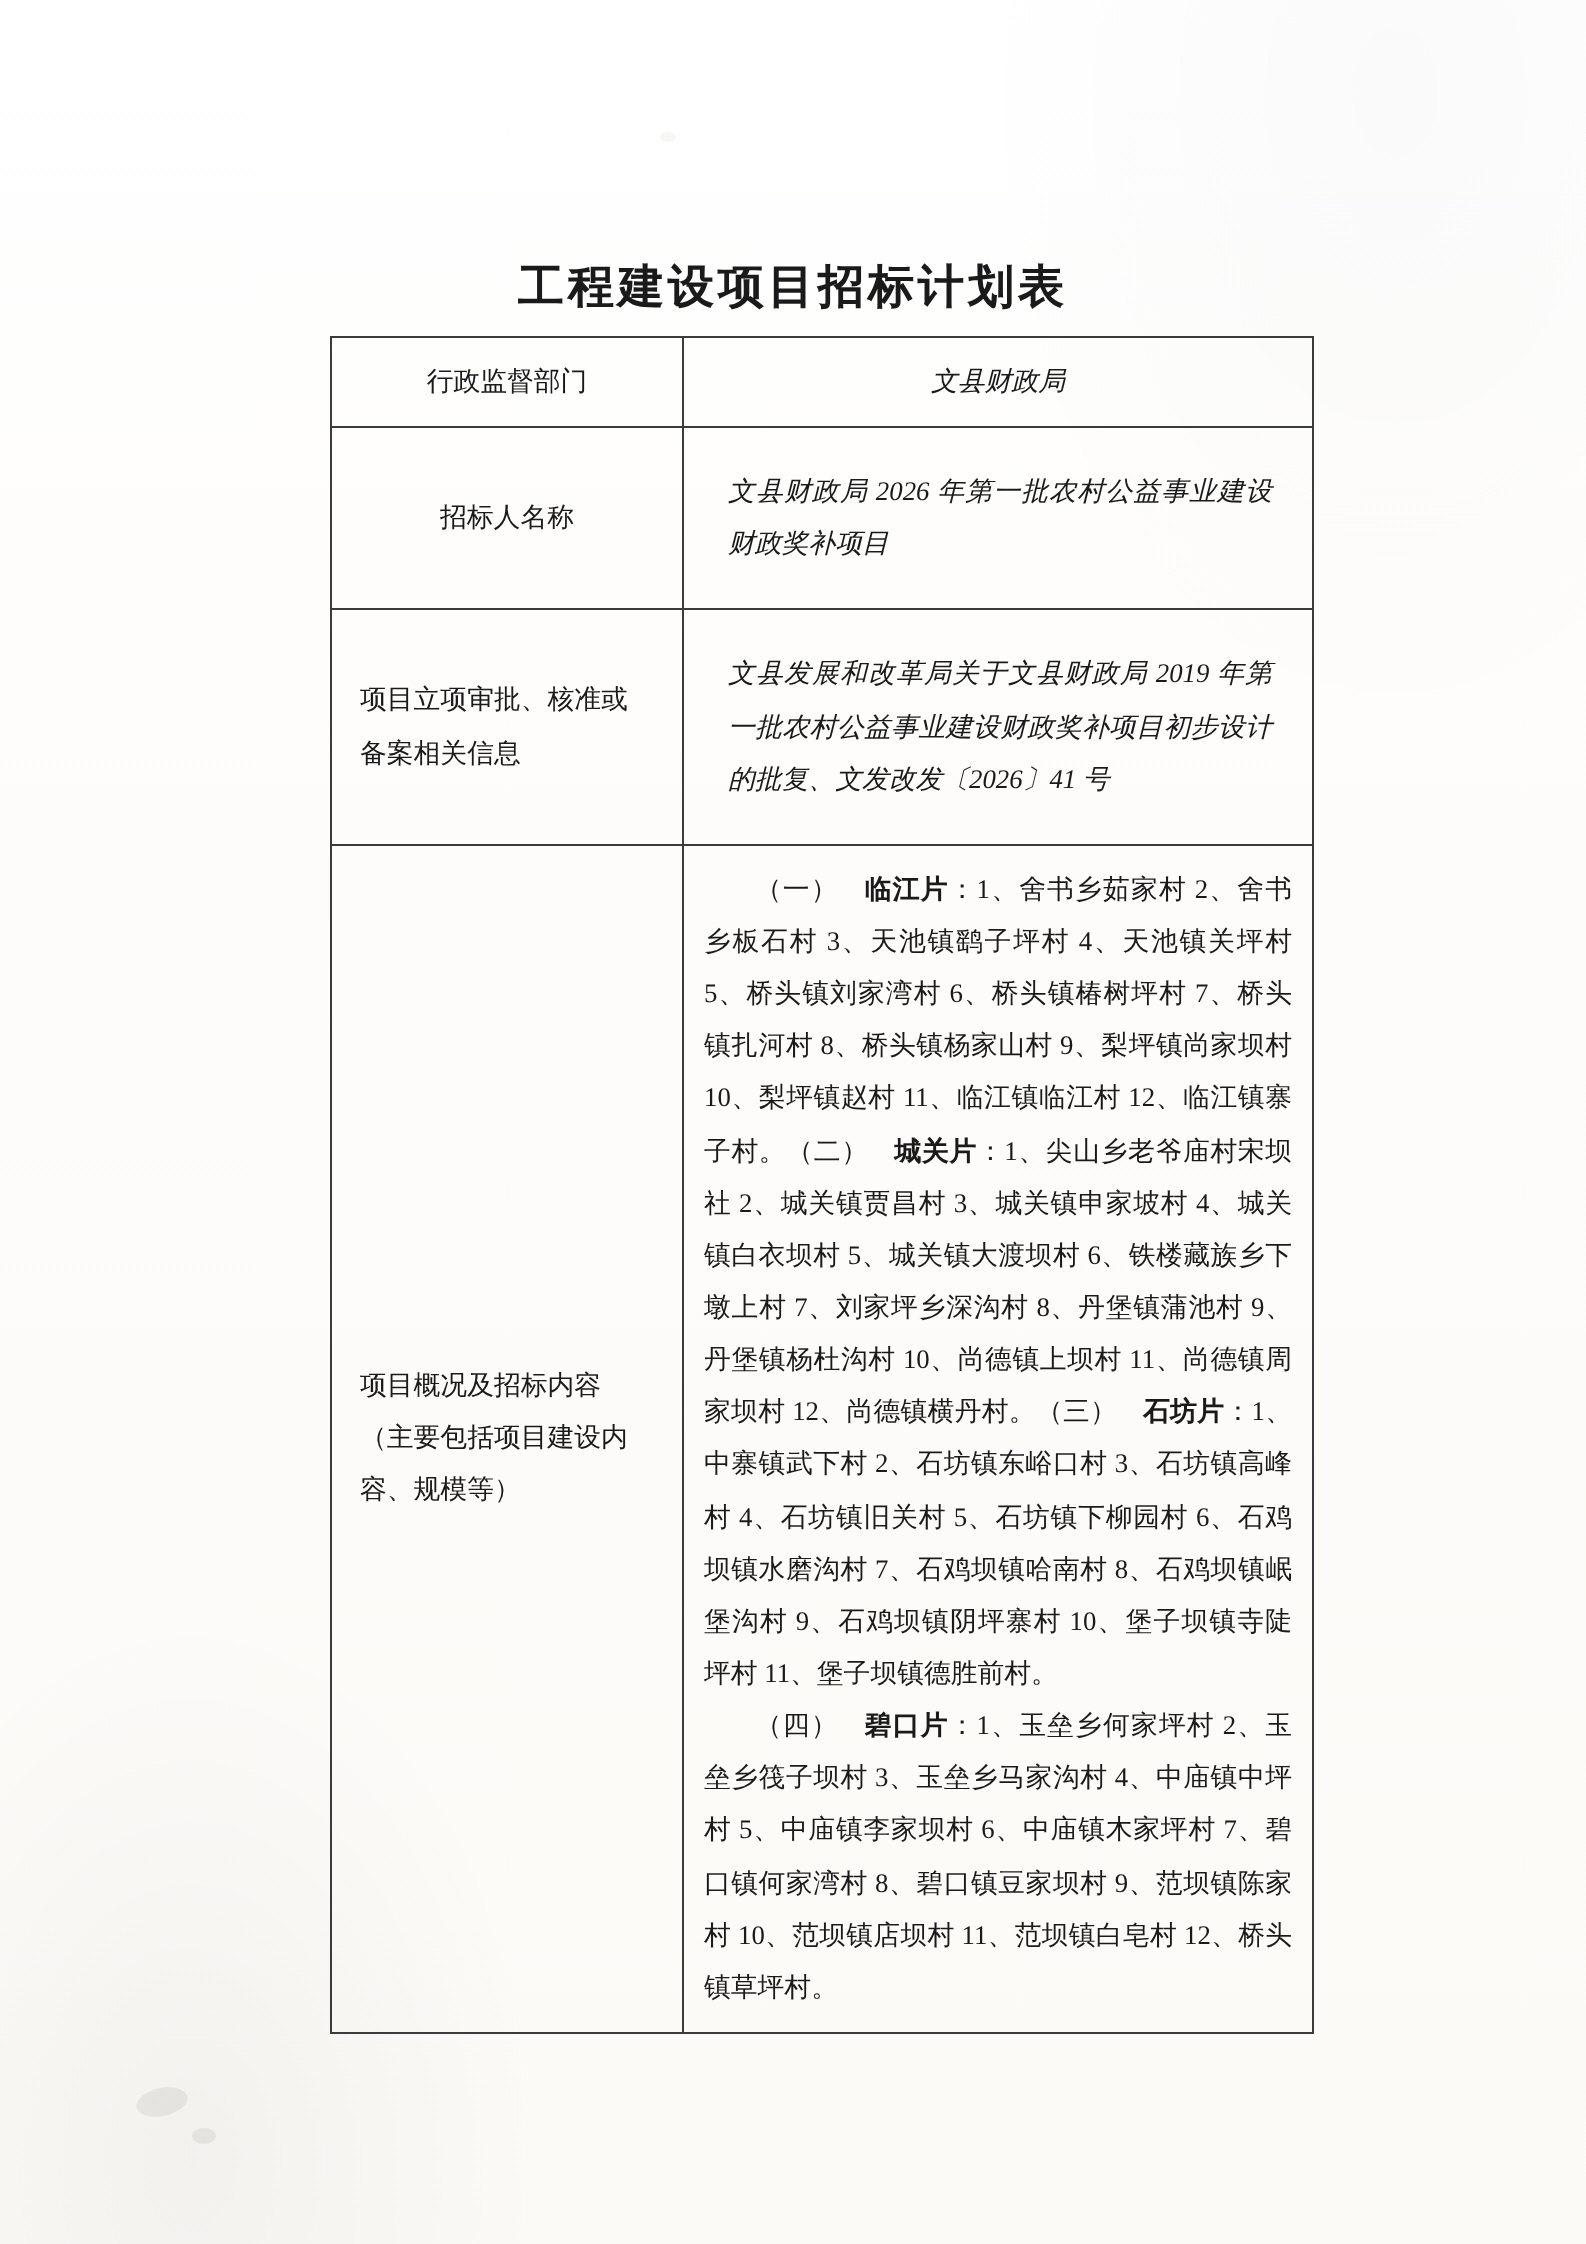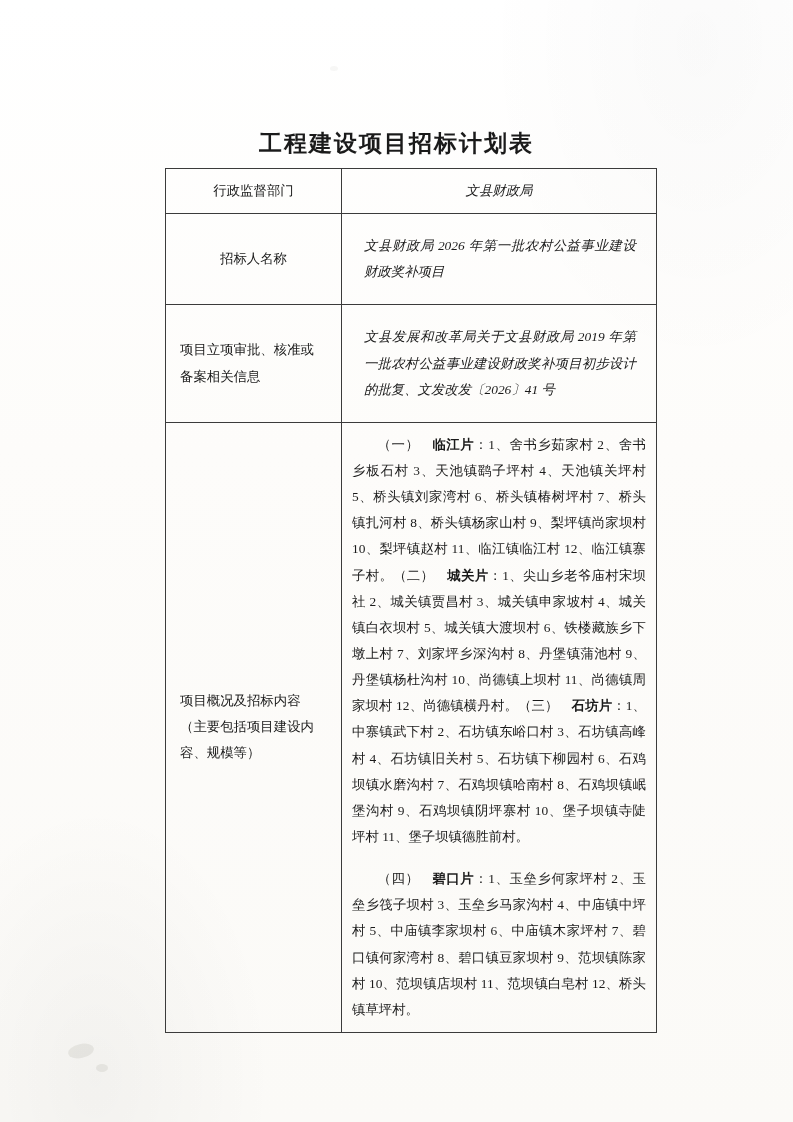--- a/index.html
+++ b/index.html
@@ -76,21 +76,21 @@
     text-align: justify;
     text-align-last: left;
     vertical-align: top;
     padding: 10px 11px 12px 12px;
     line-height: 2.02;
   }
   td.content p {
     margin: 0;
   }
   td.content p + p {
-    margin-top: 16px;
+    margin-top: 0px;
   }
   .ind {
     text-indent: 1.9em;
   }
   .b {
     font-weight: bold;
     padding-left: 13px;
   }
   .label-block {
     line-height: 1.95;

